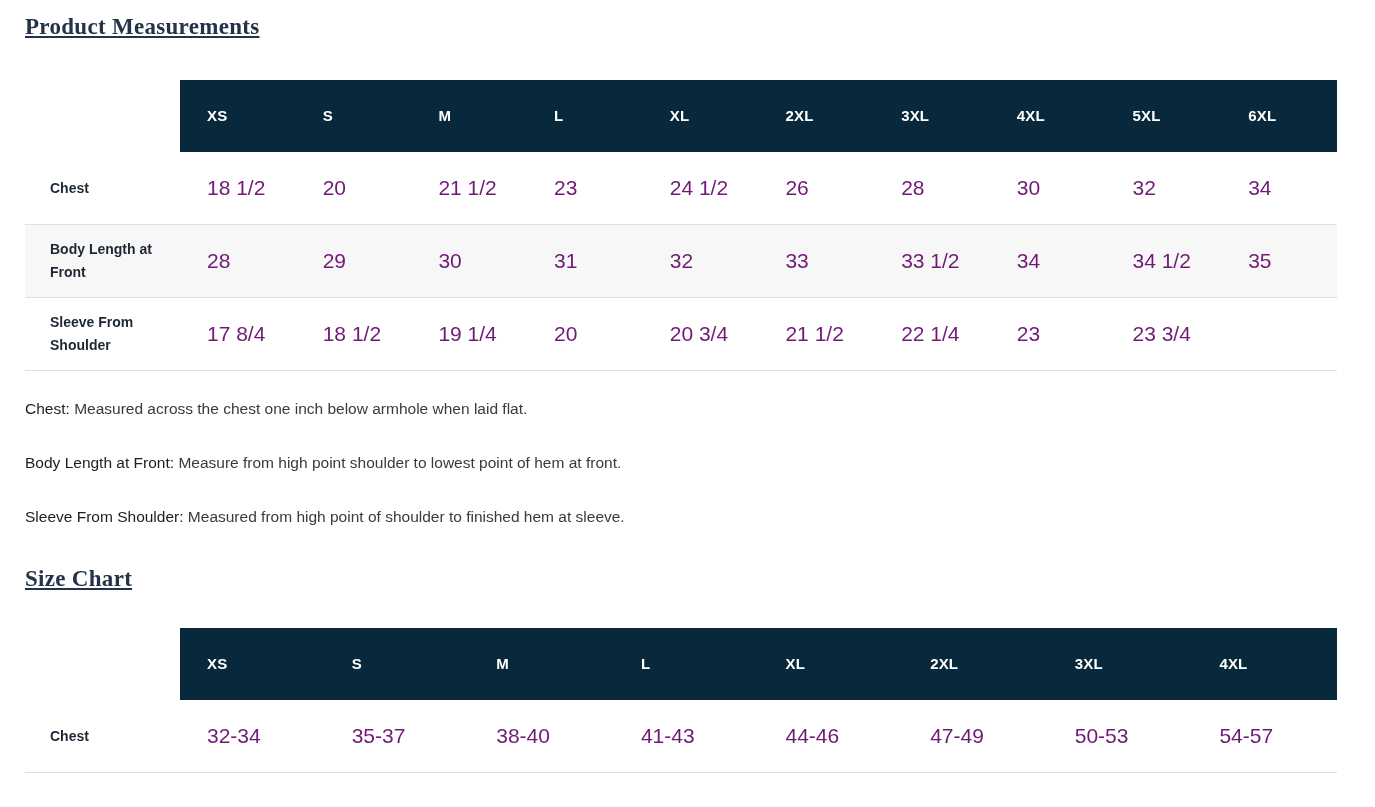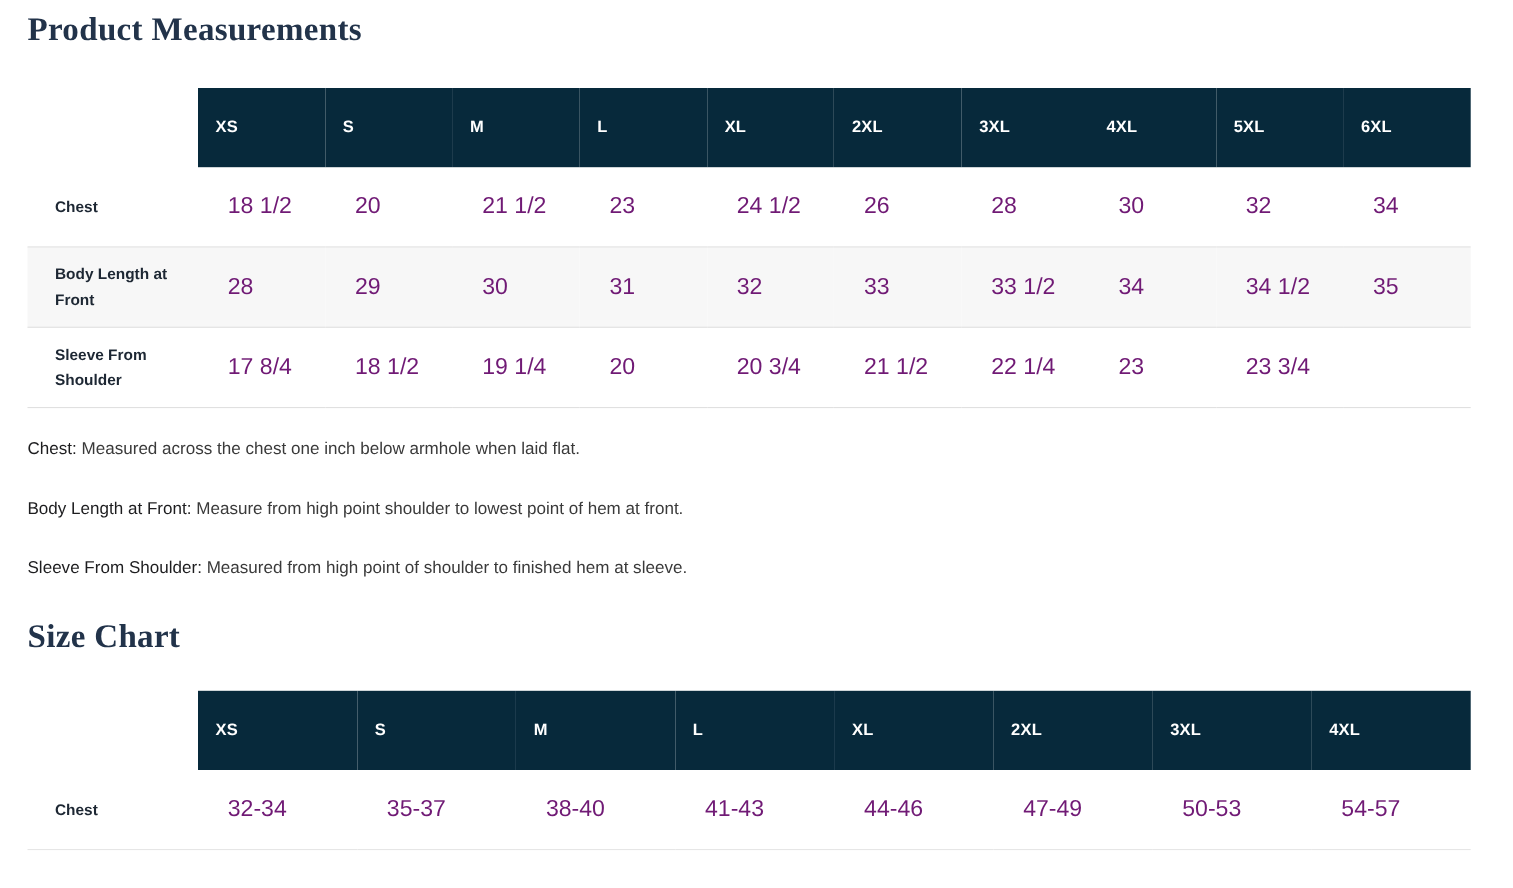--- a/index.html
+++ b/index.html
@@ -9,42 +9,43 @@
     font-family: "Liberation Sans", sans-serif;
     color: #333333;
   }
   .page {
     width: 1375px;
     box-sizing: border-box;
     padding: 8px 38px 0 25px;
   }
   .section-title {
     font-family: "Liberation Serif", "DejaVu Serif", serif;
-    font-size: 30px;
+    font-size: 23px;
     font-weight: 600;
     line-height: 38px;
     color: #22334a;
     letter-spacing: 0.3px;
     margin: 0 0 34px 0;
+    text-decoration: underline;
   }
   .size-chart-title {
     margin-bottom: 30px;
   }
   table.size-table {
     border-collapse: collapse;
     table-layout: fixed;
     width: 1312px;
   }
   table.size-table thead th {
     background: #07293b;
     color: #ffffff;
     font-size: 15px;
     font-weight: 700;
     text-align: left;
-    padding: 26px 10px 26px 16px;
+    padding: 26px 10px 26px 27px;
     line-height: 20px;
     letter-spacing: 0.2px;
   }
   table.size-table thead th.label-head {
     background: transparent;
     padding-left: 25px;
   }
   table.size-table tbody td {
     font-size: 21px;
     color: #701a75;

